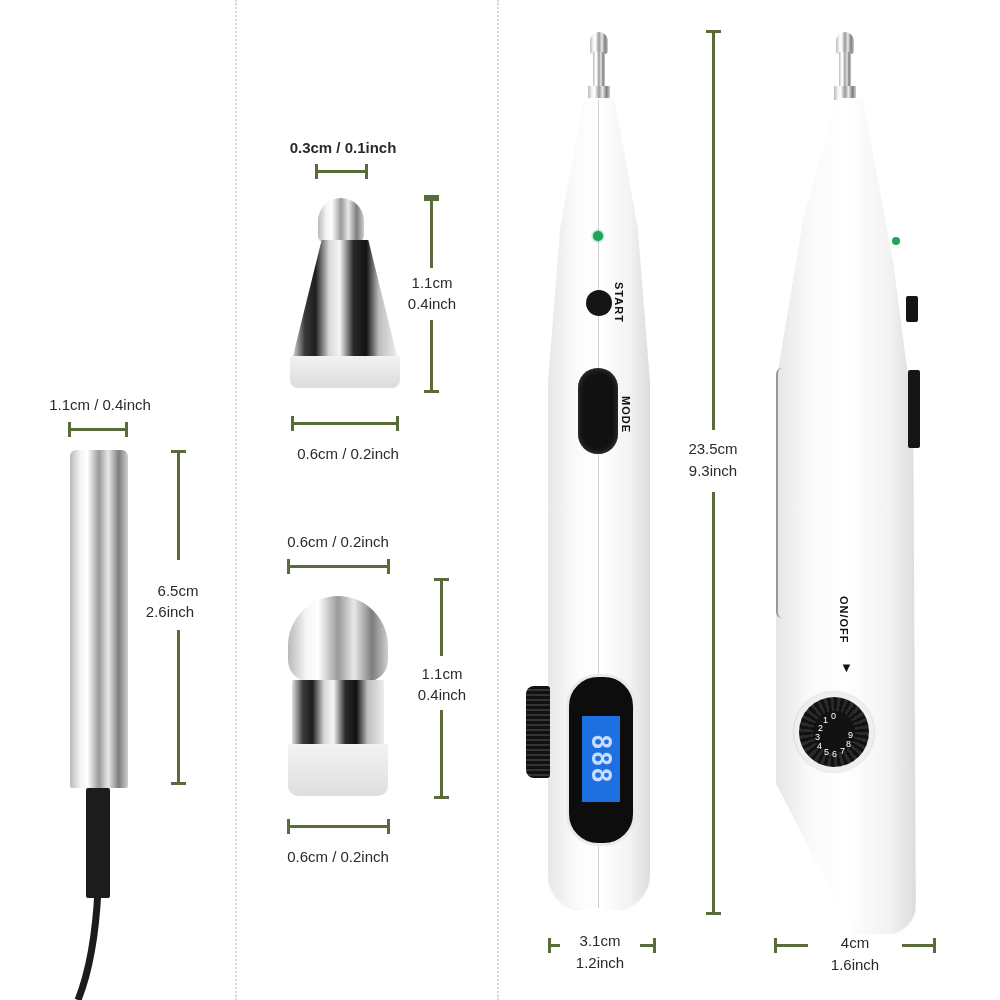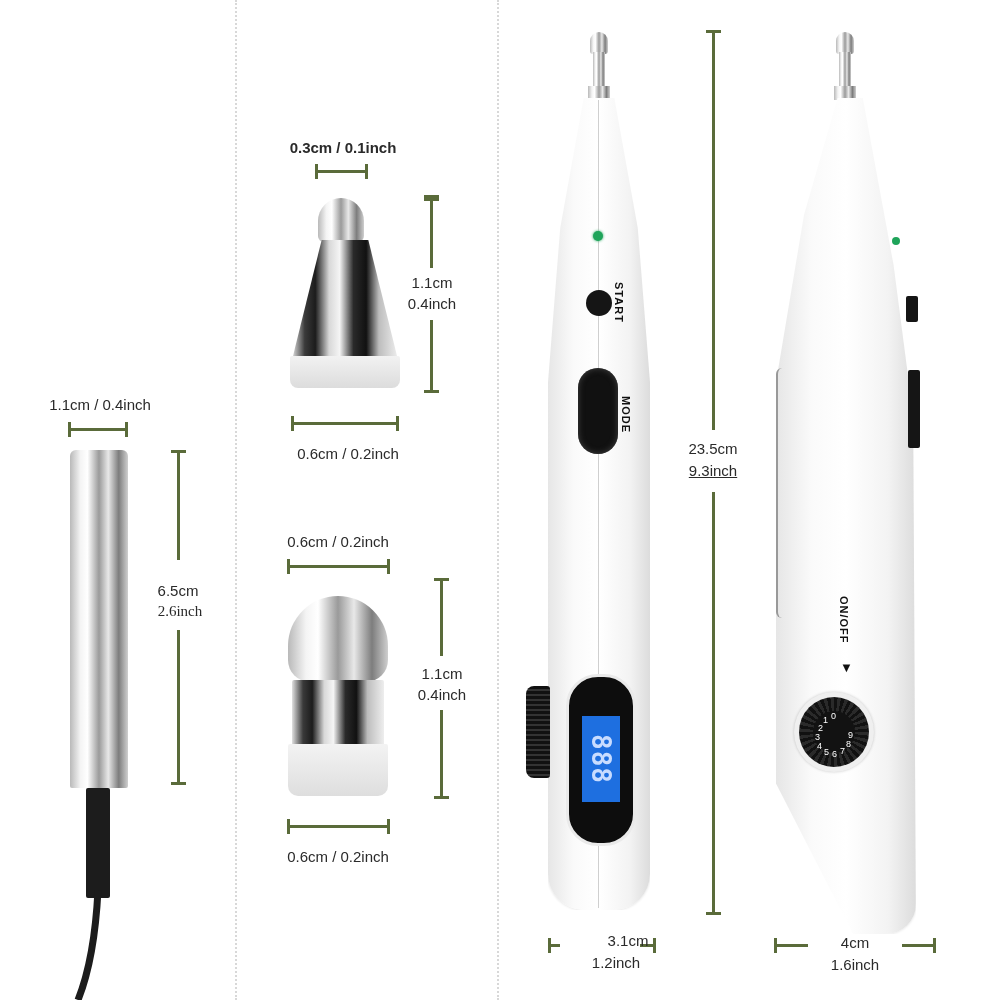--- a/index.html
+++ b/index.html
@@ -33,21 +33,21 @@
 
 <div class="abs chrome" style="left:70px; top:450px; width:58px; height:338px; border-radius:6px 6px 2px 2px;"></div>
 <div class="abs" style="left:86px; top:788px; width:24px; height:110px; background:#1c1c1c; border-radius:2px;"></div>
 <svg class="abs" style="left:60px; top:890px;" width="60" height="110">
   <path d="M38 0 C 36 40, 30 80, 18 110" stroke="#1c1c1c" stroke-width="7" fill="none"></path>
 </svg>
 
 <div class="vseg" style="left:177px; top:450px; height:110px;"></div>
 <div class="cap-t" style="left:171px; top:450px;"></div>
 <div class="label" style="left:138px; top:580px; width:80px;">6.5cm</div>
-<div class="label" style="left:140px; top:601px; width:80px;font-family:Liberation Serif, serif;">2.6inch</div>
+<div class="label" style="left:130px; top:601px; width:80px;">2.6inch</div>
 <div class="vseg" style="left:177px; top:630px; height:155px;"></div>
 <div class="cap-t" style="left:171px; top:782px;"></div>
 
 <div class="label" style="left:263px; top:137px; width:160px;font-weight:bold;">0.3cm / 0.1inch</div>
 <div class="dim-h" style="left:315px; top:170px; width:53px;"></div>
 
 <div class="abs chrome" style="left:318px; top:198px; width:46px; height:44px; border-radius:23px 23px 6px 6px;"></div>
 <div class="abs chrome-dark" style="left:292px; top:240px; width:106px; height:120px; clip-path:polygon(28% 0,72% 0,100% 100%,0 100%);"></div>
 <div class="abs" style="left:290px; top:356px; width:110px; height:32px; background:linear-gradient(180deg,#f2f2f2,#dcdcdc); border-radius:2px 2px 8px 8px;"></div>
 
@@ -92,27 +92,27 @@
 <div class="abs" style="left:526px; top:686px; width:24px; height:92px; border-radius:8px 3px 3px 8px; background:repeating-linear-gradient(180deg,#111 0 3px,#333 3px 5px);"></div>
 <div class="abs" style="left:566px; top:674px; width:64px; height:166px; border-radius:32px; background:#0d0d0d; border:3px solid #eaeaea;">
   <div class="abs" style="left:13px; top:39px; width:38px; height:86px; background:#1e6fe0; display:flex; align-items:center; justify-content:center; overflow:hidden;">
     <span class="lcd-digit">888</span>
   </div>
 </div>
 
 <div class="dim-h" style="left:548px; top:944px; width:108px; background:transparent;"></div>
 <div class="abs" style="left:548px; top:944px; width:12px; height:3px; background:#5a6b3a;"></div>
 <div class="abs" style="left:640px; top:944px; width:16px; height:3px; background:#5a6b3a;"></div>
-<div class="label" style="left:588px; top:930px; width:80px;">3.1cm</div>
-<div class="label" style="left:576px; top:952px; width:80px;">1.2inch</div>
+<div class="label" style="left:560px; top:930px; width:80px;">3.1cm</div>
+<div class="label" style="left:560px; top:952px; width:80px;">1.2inch</div>
 
 <div class="vseg" style="left:712px; top:30px; height:400px;"></div>
 <div class="cap-t" style="left:706px; top:30px;"></div>
 <div class="label" style="left:673px; top:438px; width:80px;">23.5cm</div>
-<div class="label" style="left:673px; top:460px; width:80px;text-decoration:underline;">9.3inch</div>
+<div class="label" style="left:673px; top:460px; width:80px;">9.3inch</div>
 <div class="vseg" style="left:712px; top:492px; height:422px;"></div>
 <div class="cap-t" style="left:706px; top:912px;"></div>
 
 <div class="abs chrome" style="left:836px; top:32px; width:18px; height:22px; border-radius:9px 9px 3px 3px;"></div>
 <div class="abs chrome" style="left:839px; top:52px; width:12px; height:36px;"></div>
 <div class="abs chrome" style="left:834px; top:86px; width:22px; height:14px;"></div>
 <div class="abs pen" style="left:776px; top:98px; width:140px; height:836px; clip-path:polygon(44% 0,62% 0,84% 20%,98% 38%,100% 100%,55% 100%,0 82%,0 34%,20% 14%); border-radius:0 0 30px 10px;"></div>
 <div class="abs" style="left:892px; top:237px; width:8px; height:8px; border-radius:50%; background:#1fa45a;"></div>
 <div class="abs" style="left:906px; top:296px; width:12px; height:26px; background:#151515; border-radius:2px;"></div>
 <div class="abs" style="left:908px; top:370px; width:12px; height:78px; background:#151515; border-radius:2px;"></div>

